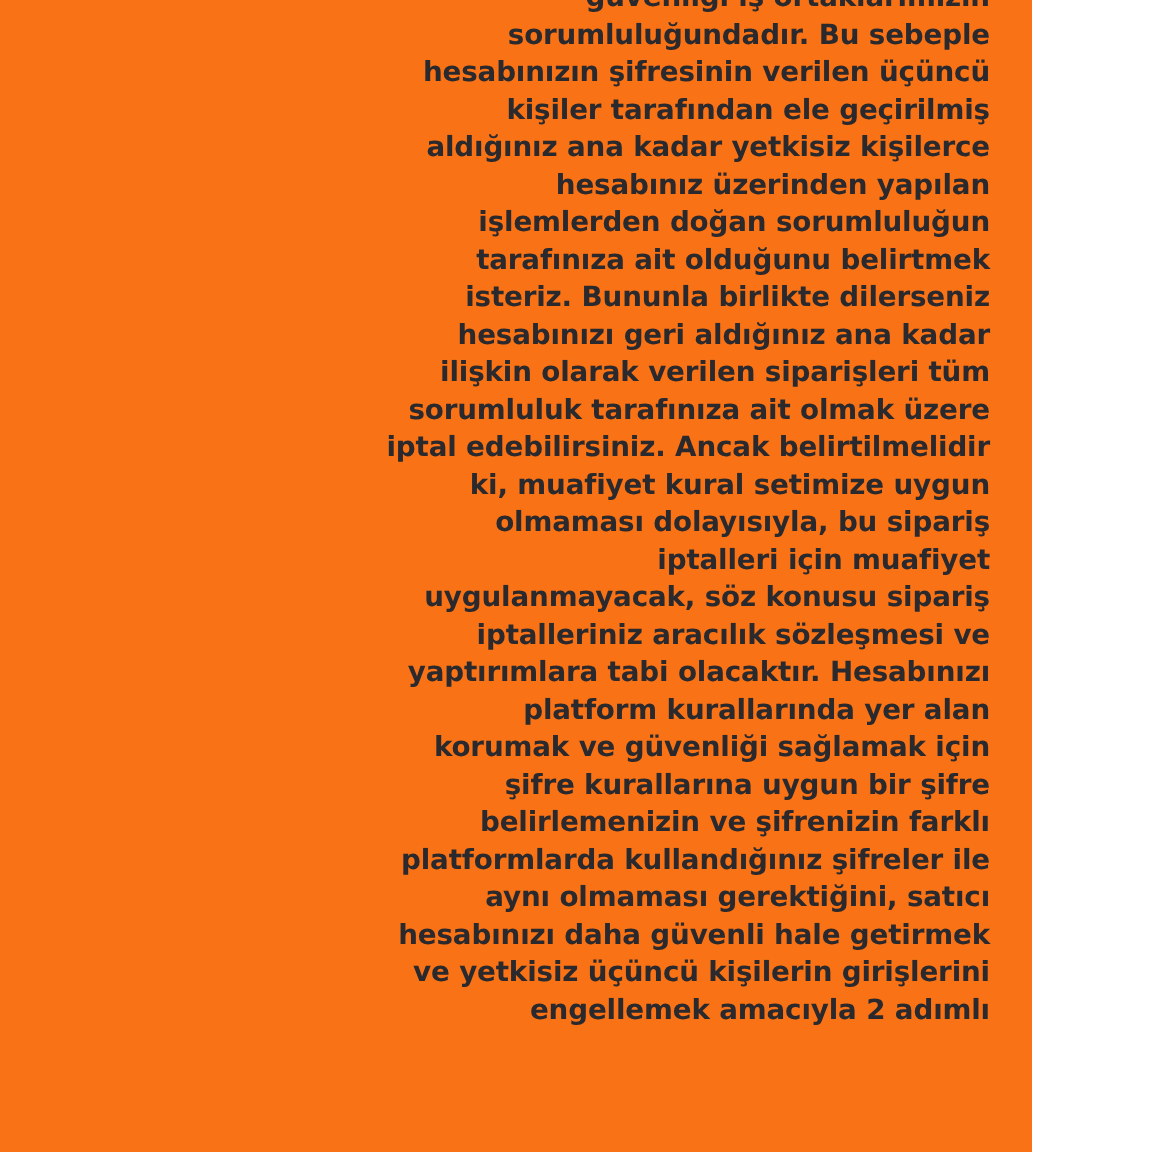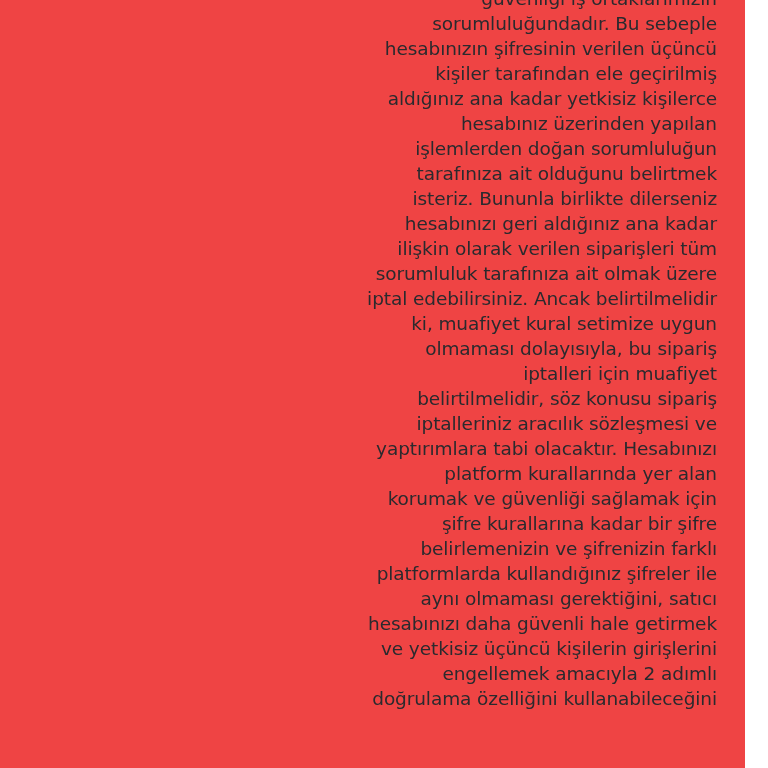--- a/index.html
+++ b/index.html
@@ -5,24 +5,25 @@
     html, body {
       margin: 0;
       padding: 0;
       width: 768px;
       height: 768px;
       overflow: hidden;
       background: #ffffff;
     }
     .page {
       position: relative;
-      width: 745px;
+      width: 688px;
       height: 768px;
-      background: #ef4444;
+      background: #f97316;
       overflow: hidden;
+      font-weight: bold;
     }
     .text-block {
       position: absolute;
       right: 28px;
       top: -14px;
       width: 420px;
       text-align: right;
       font-family: "DejaVu Sans", sans-serif;
       font-size: 18.5px;
       line-height: 25px;
@@ -49,27 +50,26 @@
     <span class="line">işlemlerden doğan sorumluluğun</span>
     <span class="line">tarafınıza ait olduğunu belirtmek</span>
     <span class="line">isteriz. Bununla birlikte dilerseniz</span>
     <span class="line">hesabınızı geri aldığınız ana kadar</span>
     <span class="line">ilişkin olarak verilen siparişleri tüm</span>
     <span class="line">sorumluluk tarafınıza ait olmak üzere</span>
     <span class="line">iptal edebilirsiniz. Ancak belirtilmelidir</span>
     <span class="line">ki, muafiyet kural setimize uygun</span>
     <span class="line">olmaması dolayısıyla, bu sipariş</span>
     <span class="line">iptalleri için muafiyet</span>
-    <span class="line">belirtilmelidir, söz konusu sipariş</span>
+    <span class="line">uygulanmayacak, söz konusu sipariş</span>
     <span class="line">iptalleriniz aracılık sözleşmesi ve</span>
     <span class="line">yaptırımlara tabi olacaktır. Hesabınızı</span>
     <span class="line">platform kurallarında yer alan</span>
     <span class="line">korumak ve güvenliği sağlamak için</span>
-    <span class="line">şifre kurallarına kadar bir şifre</span>
+    <span class="line">şifre kurallarına uygun bir şifre</span>
     <span class="line">belirlemenizin ve şifrenizin farklı</span>
     <span class="line">platformlarda kullandığınız şifreler ile</span>
     <span class="line">aynı olmaması gerektiğini, satıcı</span>
     <span class="line">hesabınızı daha güvenli hale getirmek</span>
     <span class="line">ve yetkisiz üçüncü kişilerin girişlerini</span>
     <span class="line">engellemek amacıyla 2 adımlı</span>
-    <span class="line">doğrulama özelliğini kullanabileceğini</span>
   </div>
 </div>
 
 </body></html>

